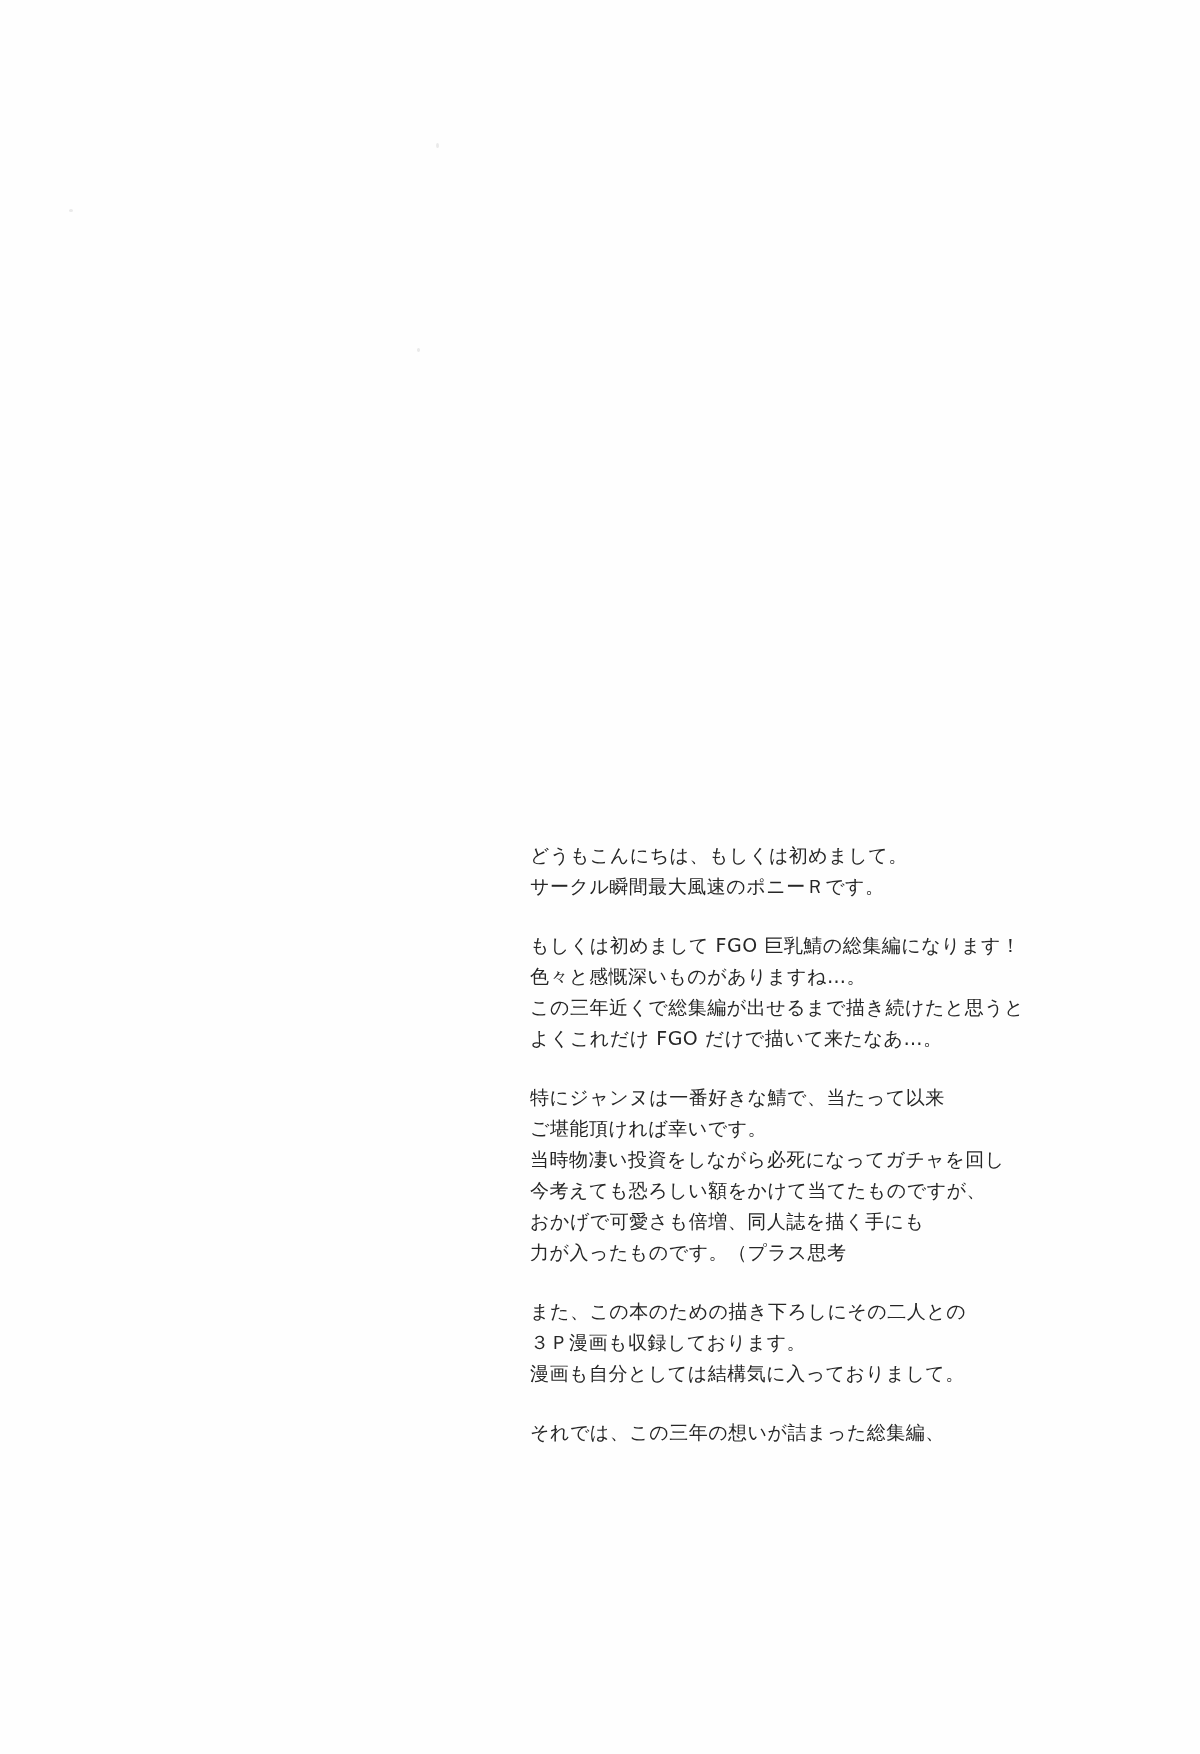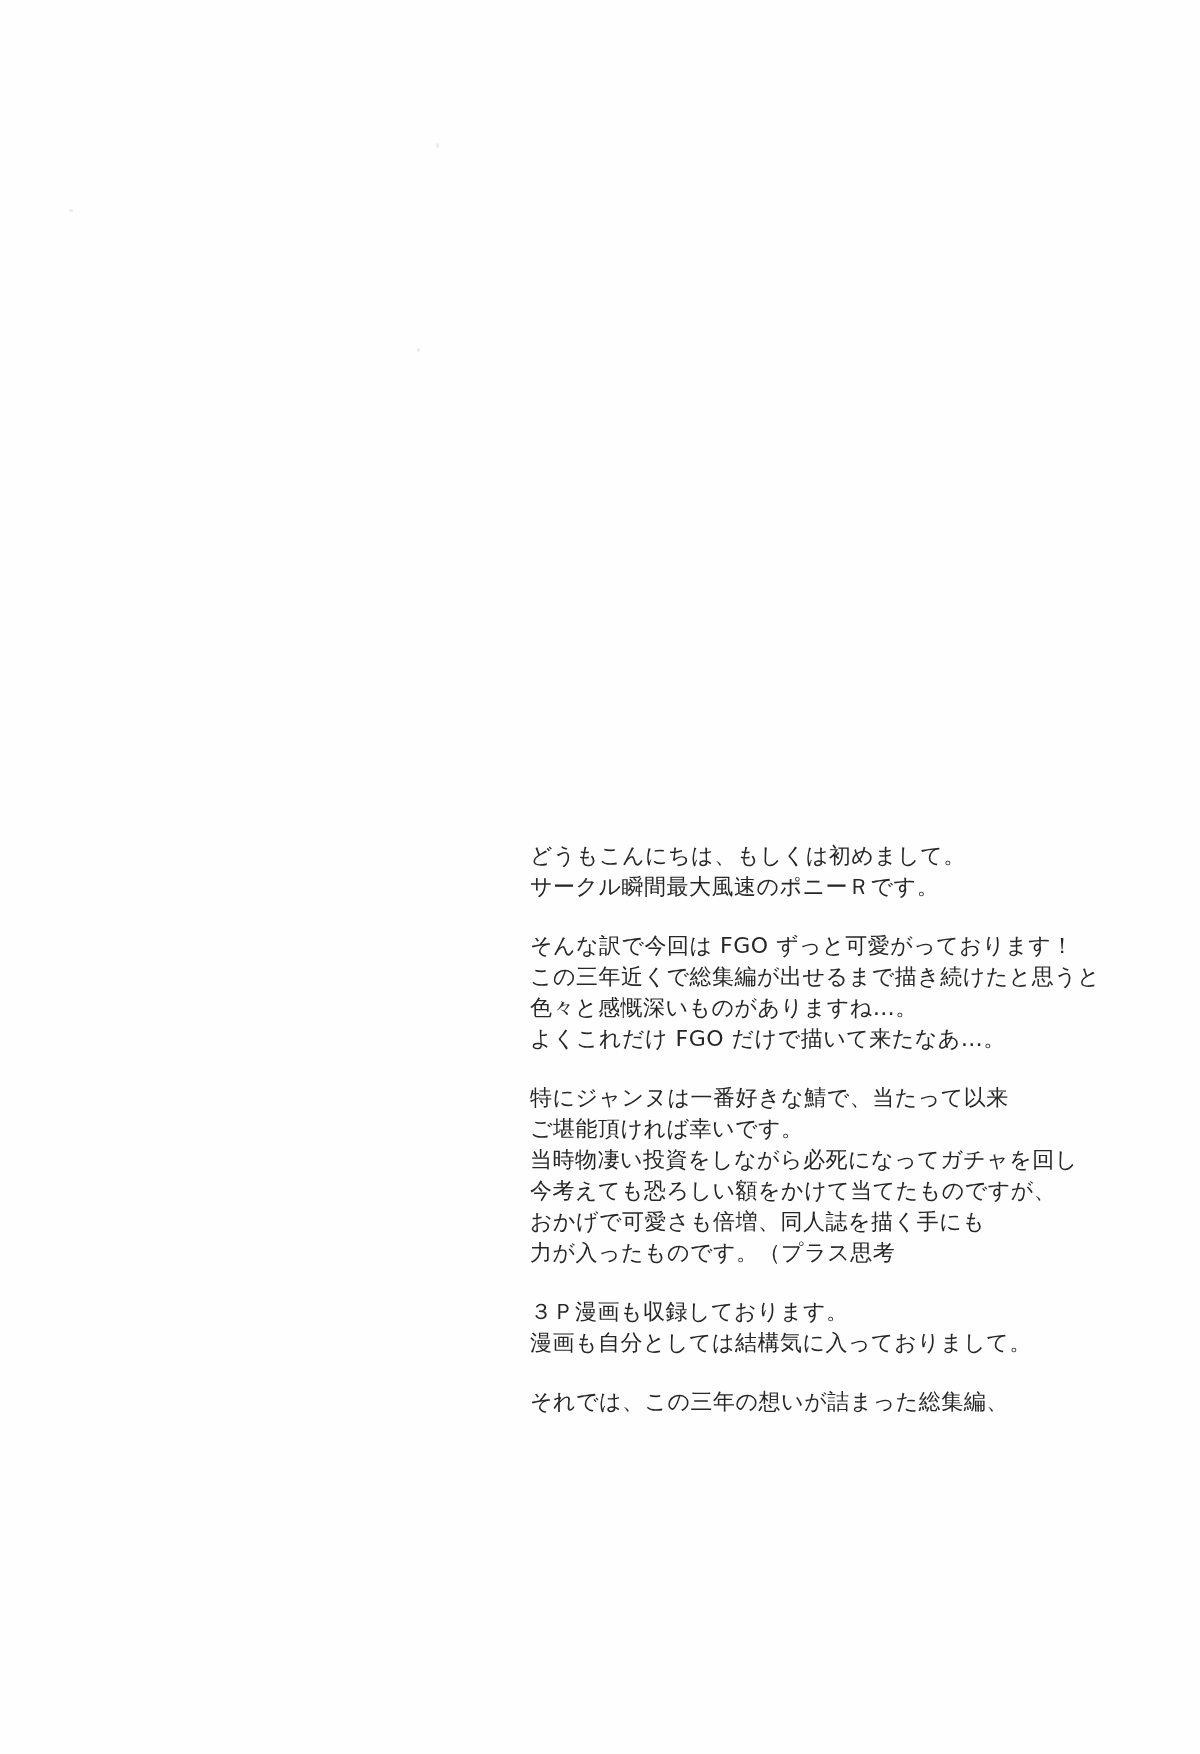--- a/index.html
+++ b/index.html
@@ -33,21 +33,21 @@
     top: 840px;
     width: 640px;
   }
   .para {
     margin: 0 0 28px 0;
   }
   .para:last-child {
     margin-bottom: 14px;
   }
   .line {
-    font-size: 22px;
+    font-size: 19px;
     line-height: 31px;
     letter-spacing: .5px;
     white-space: pre;
     color: #262626;
   }
 </style>
 </head>
 <body>
 
 <div class="page">
@@ -57,37 +57,38 @@
   <span class="speckle" style="left:417px;top:348px;width:3px;height:4px;"></span>
 
   <div class="afterword">
 
     <div class="para">
       <div class="line">どうもこんにちは、もしくは初めまして。</div>
       <div class="line">サークル瞬間最大風速のポニーＲです。</div>
     </div>
 
     <div class="para">
-      <div class="line">そんな訳で今回は FGO ずっと可愛がっております！</div>
+      <div class="line">もしくは初めまして FGO 巨乳鯖の総集編になります！</div>
+      <div class="line">色々と感慨深いものがありますね…。</div>
       <div class="line">この三年近くで総集編が出せるまで描き続けたと思うと</div>
-      <div class="line">色々と感慨深いものがありますね…。</div>
       <div class="line">よくこれだけ FGO だけで描いて来たなあ…。</div>
     </div>
 
     <div class="para">
       <div class="line">特にジャンヌは一番好きな鯖で、当たって以来</div>
       <div class="line">ご堪能頂ければ幸いです。</div>
       <div class="line">当時物凄い投資をしながら必死になってガチャを回し</div>
       <div class="line">今考えても恐ろしい額をかけて当てたものですが、</div>
       <div class="line">おかげで可愛さも倍増、同人誌を描く手にも</div>
       <div class="line">力が入ったものです。（プラス思考</div>
     </div>
 
 
     <div class="para">
+      <div class="line">また、この本のための描き下ろしにその二人との</div>
       <div class="line">３Ｐ漫画も収録しております。</div>
       <div class="line">漫画も自分としては結構気に入っておりまして。</div>
     </div>
 
     <div class="para">
       <div class="line">それでは、この三年の想いが詰まった総集編、</div>
     </div>
 
   </div>
 </div>

